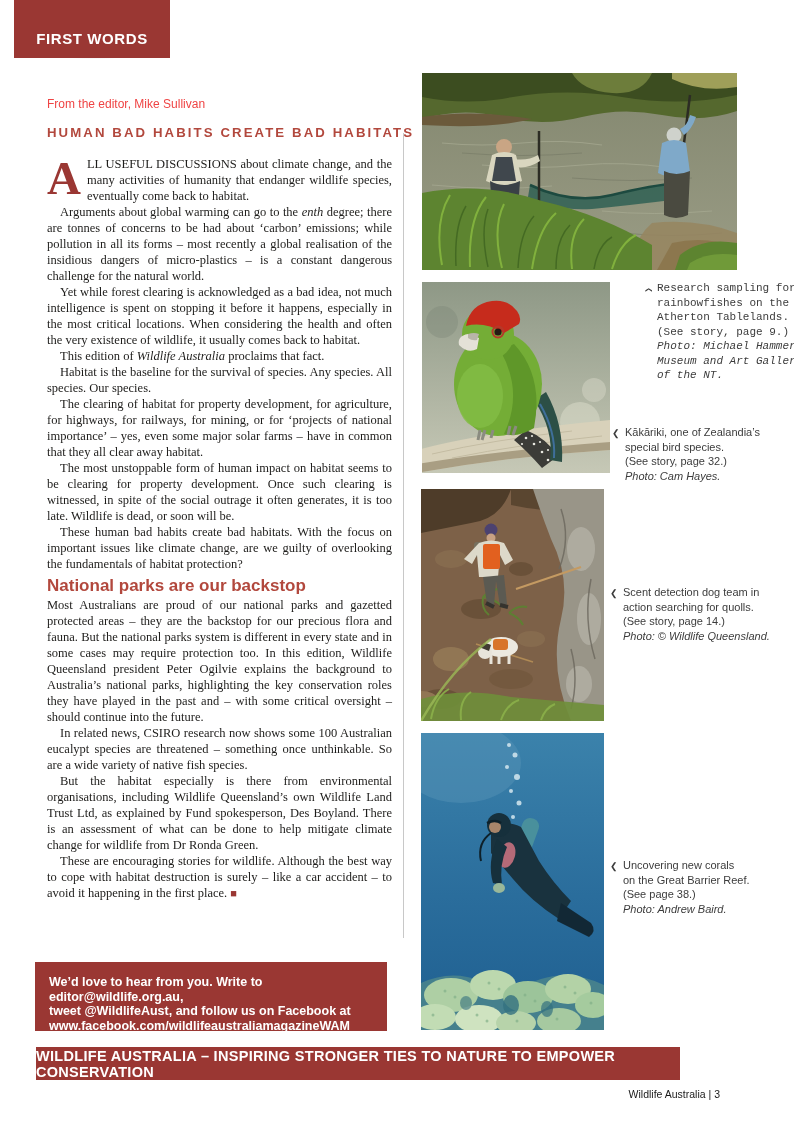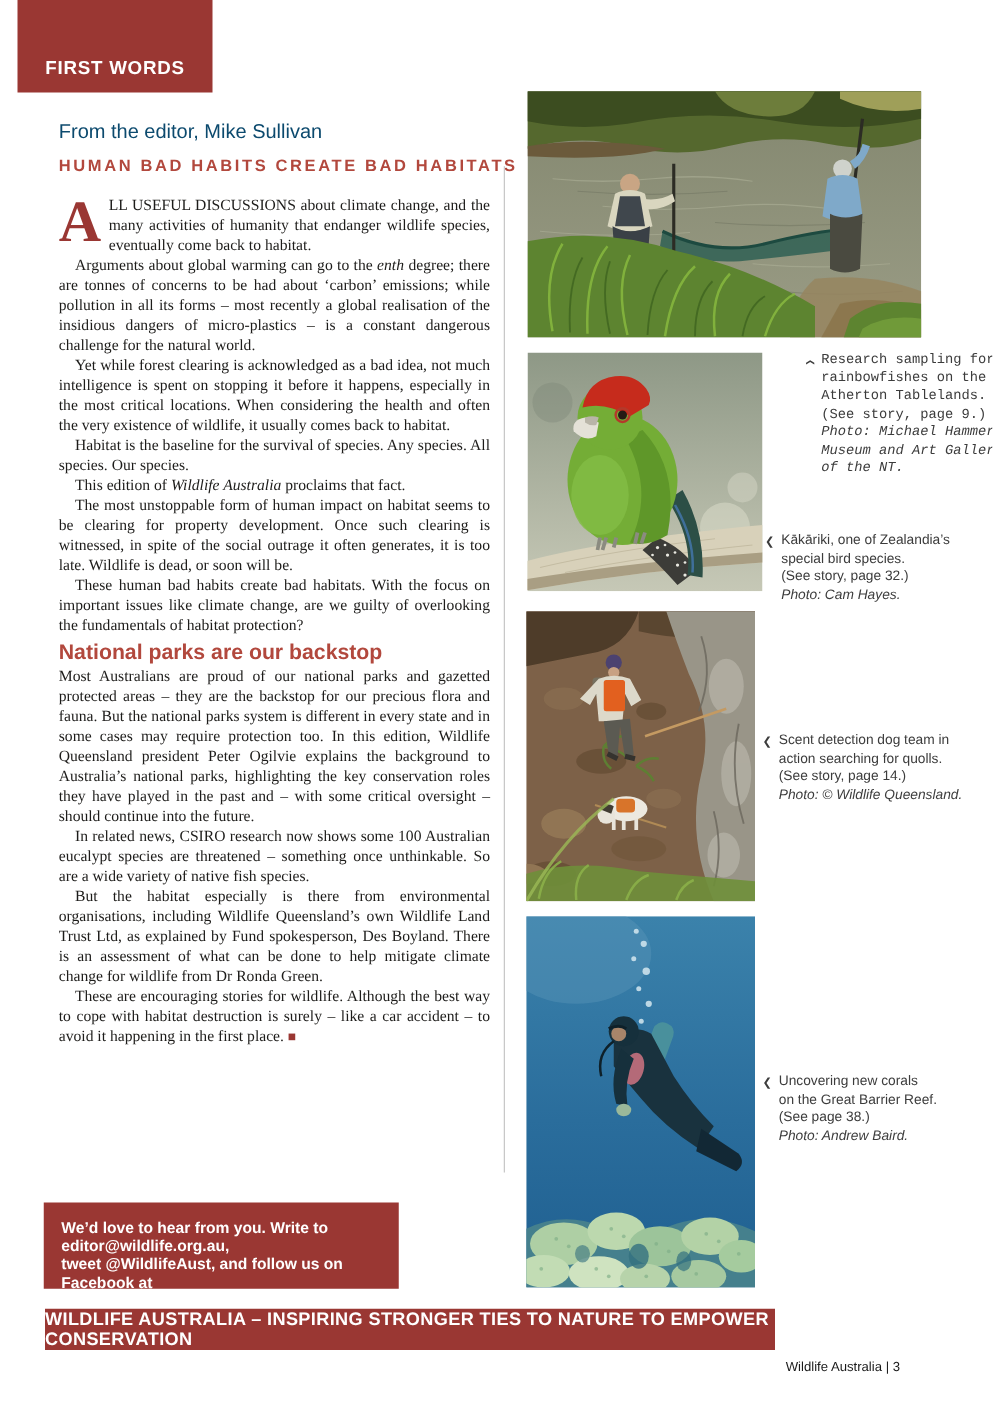--- a/index.html
+++ b/index.html
@@ -3,26 +3,26 @@
 <meta charset="utf-8">
 <style>
   * { margin:0; padding:0; box-sizing:border-box; }
   html,body { background:#ffffff; }
   .page { position:relative; width:794px; height:1123px; background:#fff; overflow:hidden;
           font-family:"Liberation Sans", sans-serif; }
 
   
   .ribbon-shadow { position:absolute; left:8px; top:50px; width:172px; height:18px;
     background:radial-gradient(ellipse 50% 55% at 50% 10%, rgba(45,25,25,.5), rgba(0,0,0,0) 72%); z-index:1;}
-  .ribbon { position:absolute; left:14px; top:0; width:156px; height:74px;
+  .ribbon { position:absolute; left:14px; top:0; width:156px; height:58px;
     background:var(--brand-red); z-index:2; display:flex; align-items:flex-end; justify-content:center;
     padding-bottom:11px;}
   .ribbon span { color:#fff; font-weight:bold; font-size:15px; letter-spacing:.6px; }
 
-  .byline { position:absolute; left:47px; top:97px; font-size:16px; color:#0c4a6e; }
+  .byline { position:absolute; left:47px; top:97px; font-size:12px; color:#ef4444; }
   .headline { position:absolute; left:47px; top:125px; width:324px; white-space:nowrap;
     font-size:13.2px; font-weight:bold; letter-spacing:2.1px; color:var(--heading-red); }
 
   
   .article { position:absolute; left:47px; top:156px; width:345px;
     font-family:"Liberation Serif", serif; font-size:12.5px; line-height:16px;
     color:var(--body-ink); text-align:justify; }
   .article p { margin:0; }
   .article p.indent { text-indent:13px; }
   .dropcap { float:left; font-size:47px; line-height:38px; font-weight:bold;
@@ -40,26 +40,26 @@
 
   
   .caption { position:absolute; width:172px; padding-left:13px; font-size:11px;
     line-height:14.5px; color:var(--caption-ink); }
   .cap-marker { position:absolute; left:0; top:1px; font-size:9px; color:var(--caption-ink); }
   .cap-marker.up { transform:rotate(90deg); transform-origin:50% 55%; }
   .cap-text { white-space:pre-line; }
   .credit { white-space:pre-line; font-style:italic; }
 
   
-  .contact-box { position:absolute; left:35px; top:962px; width:284px; height:69px;
+  .contact-box { position:absolute; left:35px; top:962px; width:352px; height:69px;
     background:var(--brand-red); color:#fff; padding:13px 14px; font-size:12.5px;
     font-weight:bold; line-height:14.5px; }
 
   
-  .banner { position:absolute; left:36px; top:1047px; width:584px; height:33px;
+  .banner { position:absolute; left:36px; top:1047px; width:644px; height:33px;
     background:var(--brand-red); color:#fff; font-weight:bold; font-size:14.5px;
     letter-spacing:.3px; display:flex; align-items:center; justify-content:center; }
   .pagenum { position:absolute; right:74px; top:1088px; font-size:10.5px; color:#1a1a1a; }
 </style>
 </head>
 <body>
 
 <div class="page">
 
   <div class="ribbon-shadow"></div>
@@ -67,22 +67,23 @@
     <span>FIRST WORDS</span>
   </div>
 
   <div class="byline">From the editor, Mike Sullivan</div>
   <h1 class="headline">HUMAN BAD HABITS CREATE BAD HABITATS</h1>
 
   <div class="article">
     <p class="lead"><span class="dropcap">A</span><span>LL USEFUL DISCUSSIONS about climate change, and the many activities of humanity that endanger wildlife species, eventually come back to habitat.</span></p>
     <p class="indent"><span>Arguments about global warming can go to the </span><i>enth</i><span> degree; there are tonnes of concerns to be had about ‘carbon’ emissions; while pollution in all its forms – most recently a global realisation of the insidious dangers of micro-plastics – is a constant dangerous challenge for the natural world.</span></p>
     <p class="indent">Yet while forest clearing is acknowledged as a bad idea, not much intelligence is spent on stopping it before it happens, especially in the most critical locations. When considering the health and often the very existence of wildlife, it usually comes back to habitat.</p>
+    <p class="indent"><span>This edition of </span><i>Wildlife Australia</i><span> proclaims that fact.</span></p>
     <p class="indent">Habitat is the baseline for the survival of species. Any species. All species. Our species.</p>
-    <p class="indent"><span>This edition of </span><i>Wildlife Australia</i><span> proclaims that fact.</span></p>
+    <p class="indent">The clearing of habitat for property development, for agriculture, for highways, for railways, for mining, or for ‘projects of national importance’ – yes, even some major solar farms – have in common that they all clear away habitat.</p>
     <p class="indent">The most unstoppable form of human impact on habitat seems to be clearing for property development. Once such clearing is witnessed, in spite of the social outrage it often generates, it is too late. Wildlife is dead, or soon will be.</p>
     <p class="indent">These human bad habits create bad habitats. With the focus on important issues like climate change, are we guilty of overlooking the fundamentals of habitat protection?</p>
     <h2 class="subhead">National parks are our backstop</h2>
     <p>Most Australians are proud of our national parks and gazetted protected areas – they are the backstop for our precious flora and fauna. But the national parks system is different in every state and in some cases may require protection too. In this edition, Wildlife Queensland president Peter Ogilvie explains the background to Australia’s national parks, highlighting the key conservation roles they have played in the past and – with some critical oversight – should continue into the future.</p>
     <p class="indent">In related news, CSIRO research now shows some 100 Australian eucalypt species are threatened – something once unthinkable. So are a wide variety of native fish species.</p>
     <p class="indent">But the habitat especially is there from environmental organisations, including Wildlife Queensland’s own Wildlife Land Trust Ltd, as explained by Fund spokesperson, Des Boyland. There is an assessment of what can be done to help mitigate climate change for wildlife from Dr Ronda Green.</p>
     <p class="indent"><span>These are encouraging stories for wildlife. Although the best way to cope with habitat destruction is surely – like a car accident – to avoid it happening in the first place.</span> <span class="endmark">■</span></p>
   </div>
 
   <div class="divider"></div>

